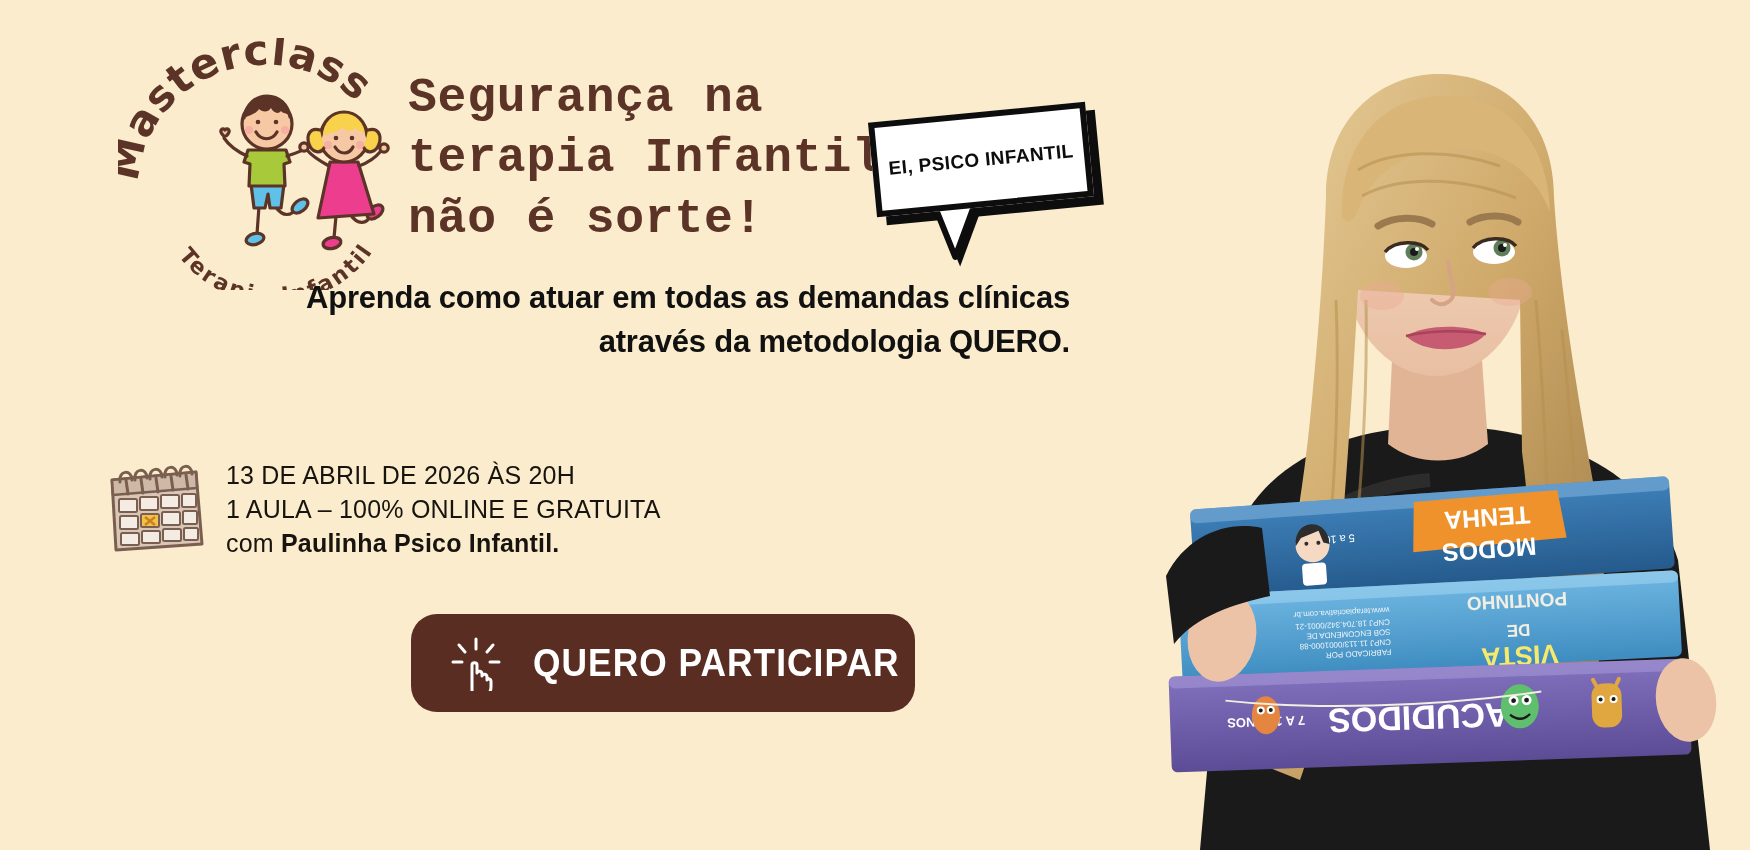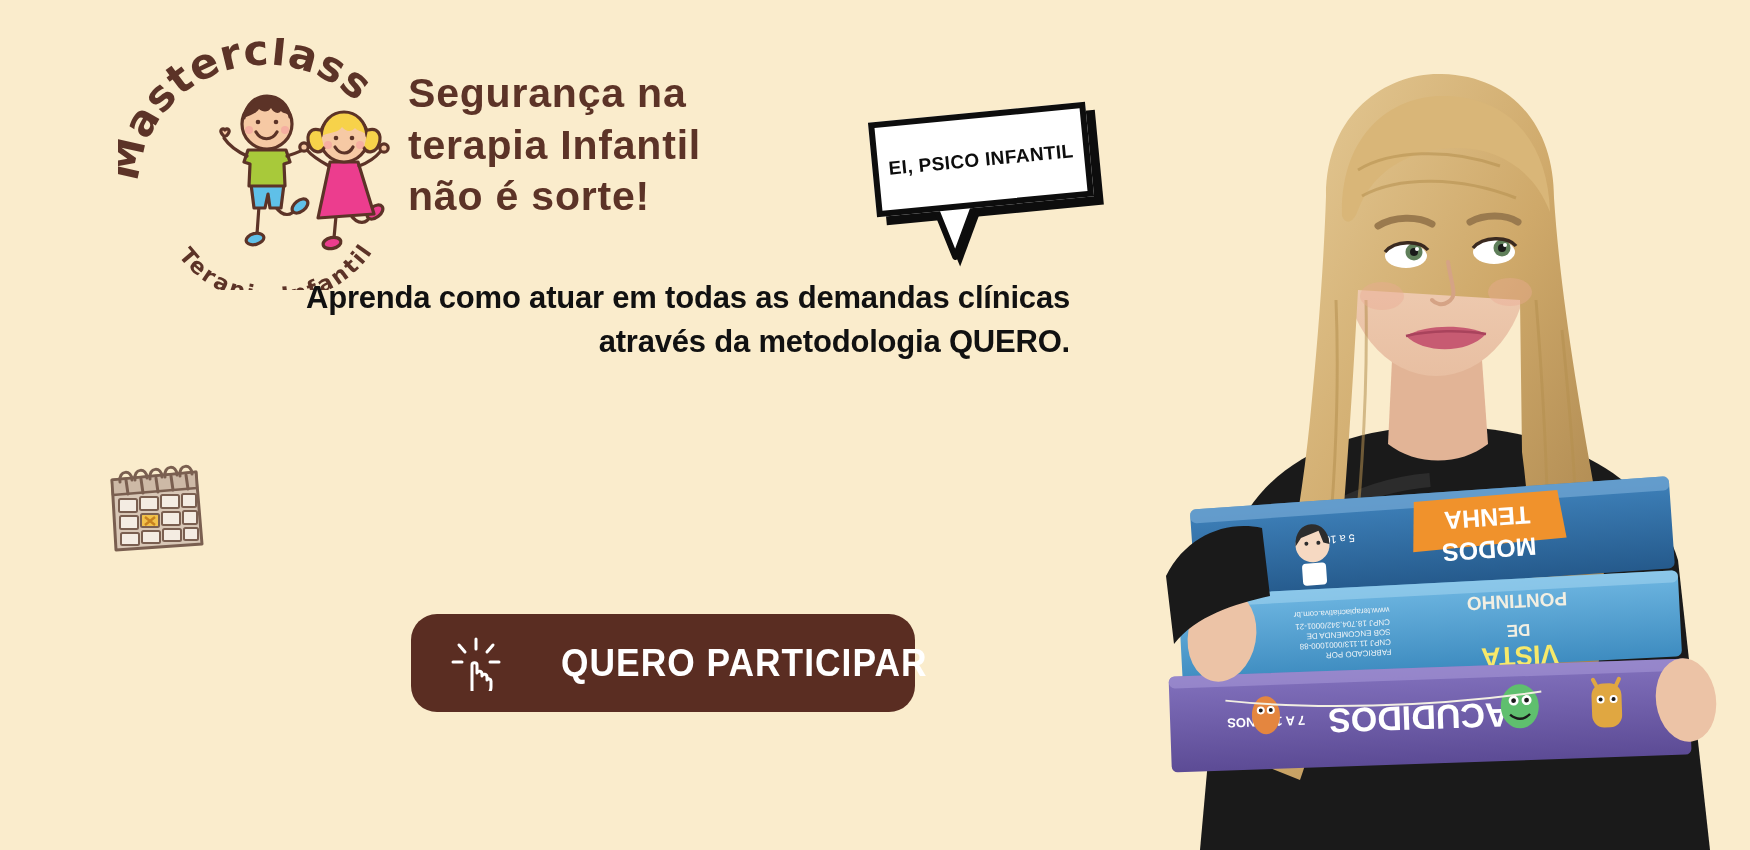--- a/index.html
+++ b/index.html
@@ -22,22 +22,22 @@
     width: 290px; height: 252px;
   }
   #logo-badge svg { display: block; width: 290px; height: 252px; }
 
   
   #headline {
     position: absolute;
     left: 408px; top: 68px;
     width: 470px;
     color: #5c3327;
-    font-family: Liberation Sans, sans-serif;
-    font-size: 41px;
+    font-family: Liberation Mono, monospace;
+    font-size: 48px;
     font-weight: 700;
     line-height: 1.26;
     letter-spacing: 0.8px;
   }
   #headline .hl-line { display: block; white-space: nowrap; }
 
   
   #subheadline {
     position: absolute;
     left: 60px; top: 276px;
@@ -79,21 +79,21 @@
     position: absolute;
     left: 411px; top: 614px;
     width: 504px; height: 98px;
     background: #5a2d22;
     border: none;
     border-radius: 26px;
     display: flex;
     align-items: center;
     justify-content: flex-start;
     padding-left: 38px;
-    gap: 58px;
+    gap: 30px;
     cursor: pointer;
   }
   #cta-click-icon { width: 54px; height: 56px; flex: 0 0 auto; }
   #cta-click-icon svg { display: block; width: 54px; height: 56px; }
   #cta-label {
     color: #ffffff;
     font-family: "Liberation Sans", sans-serif;
     font-size: 38px;
     font-weight: 700;
     letter-spacing: 1.1px;
@@ -274,20 +274,25 @@
           <rect x="58" y="54" width="18" height="13" rx="1.5"></rect>
           <rect x="79" y="53" width="14" height="13" rx="1.5"></rect>
           <rect x="17" y="75" width="18" height="12" rx="1.5"></rect>
           <rect x="38" y="73" width="18" height="12" rx="1.5"></rect>
           <rect x="59" y="71" width="18" height="12" rx="1.5"></rect>
           <rect x="80" y="70" width="14" height="12" rx="1.5"></rect>
         </g>
 
         <path d="M 41,59 l 10,8 M 51,59 l -10,8" stroke="#c8821f" stroke-width="2.4" fill="none"></path>
       </svg>
+    </div>
+    <div id="details-text">
+      <span class="detail-line">13 DE ABRIL DE 2026 ÀS 20H</span>
+      <span class="detail-line">1 AULA – 100% ONLINE E GRATUITA</span>
+      <span class="detail-line"><span>com </span><span class="strong">Paulinha Psico Infantil.</span></span>
     </div>
   </div>
 
   <button id="cta-button">
     <span id="cta-click-icon">
       <svg viewBox="0 0 54 56" xmlns="http://www.w3.org/2000/svg">
         <g stroke="#ffffff" stroke-width="3" stroke-linecap="round" fill="none">
           <path d="M 27,4 L 27,14"></path>
           <path d="M 10,10 L 16,17"></path>
           <path d="M 44,10 L 38,17"></path>

